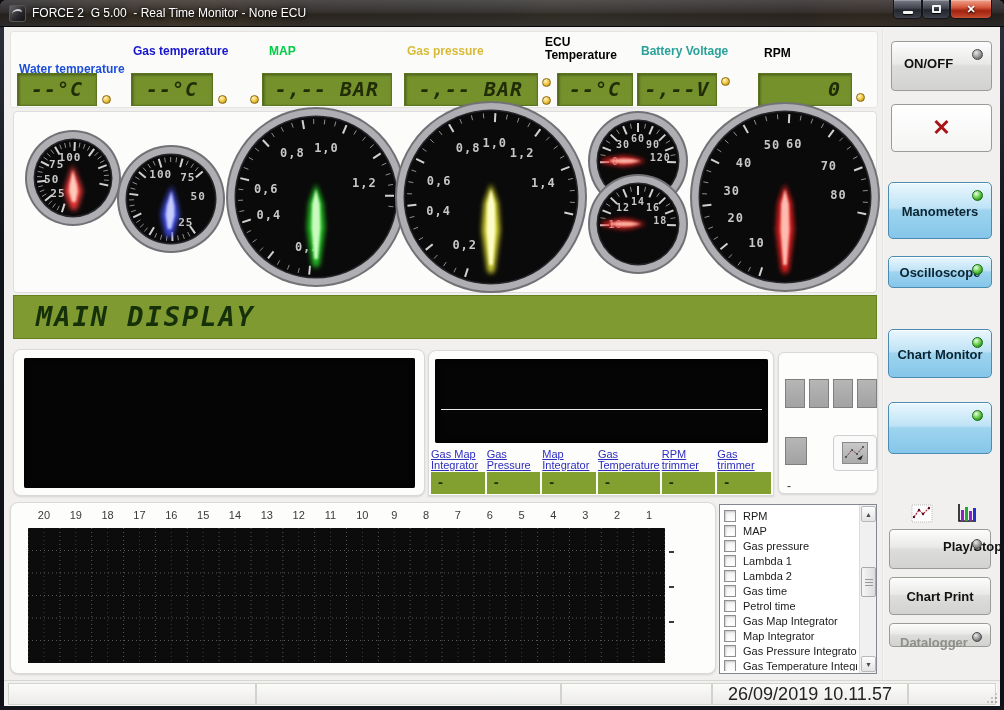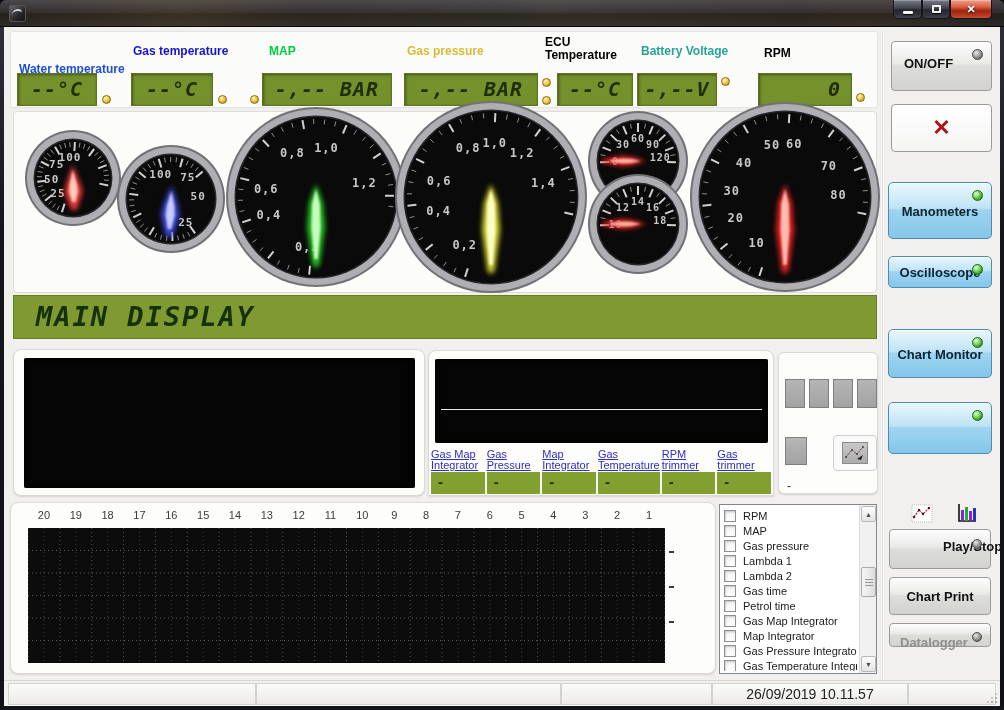--- a/index.html
+++ b/index.html
@@ -97,32 +97,33 @@
     box-shadow:inset 0 1px 0 rgba(255,255,255,.8);}
   .btn-label-c{position:absolute;left:0;right:0;top:50%;transform:translateY(-50%);text-align:center;}
   .led-btn{position:absolute;top:7px;right:8px;width:11px;height:11px;border-radius:50%;}
   #x-glyph{font-size:22px;font-weight:bold;color:#a81414;text-shadow:0 1px 0 rgba(255,255,255,.6);}
   .mini-icon{position:absolute;}
   #datalogger-btn{color:#8f8f8c;}
   
   #statusbar{position:absolute;left:4px;right:4px;bottom:4px;height:26px;background:#f2f1ef;border-top:1px solid #d6d6d3;}
   .status-cell{position:absolute;top:2px;height:22px;background:linear-gradient(#fbfbfa,#ecebe9);
     border:1px solid #d2d2cf;box-shadow:1px 1px 0 rgba(255,255,255,.7);}
-  #status-date{font-size:14px;color:#222;text-align:center;line-height:21px;}
+  #status-date{font-size:18px;color:#222;text-align:center;line-height:21px;}
   #resize-grip{position:absolute;right:3px;bottom:3px;width:10px;height:10px;}
   #resize-grip:after{content:"";position:absolute;right:0;bottom:0;width:2px;height:2px;background:#a9a9a6;
     box-shadow:-4px 0 0 #a9a9a6,0 -4px 0 #a9a9a6,-8px 0 0 #c6c6c3,0 -8px 0 #c6c6c3,-4px -4px 0 #c6c6c3;}
 </style>
 </head>
 <body>
 
 <div id="win">
 
   <div id="titlebar">
     <div id="app-icon"></div>
+    <div id="title-text">FORCE 2  G 5.00  - Real Time Monitor - None ECU</div>
     <div id="btn-min" class="capbtn">
         <i></i>
       </div>
     <div id="btn-max" class="capbtn">
         <i></i>
       </div>
     <div id="btn-close" class="capbtn">
         <span>✕</span>
       </div>
   </div>

